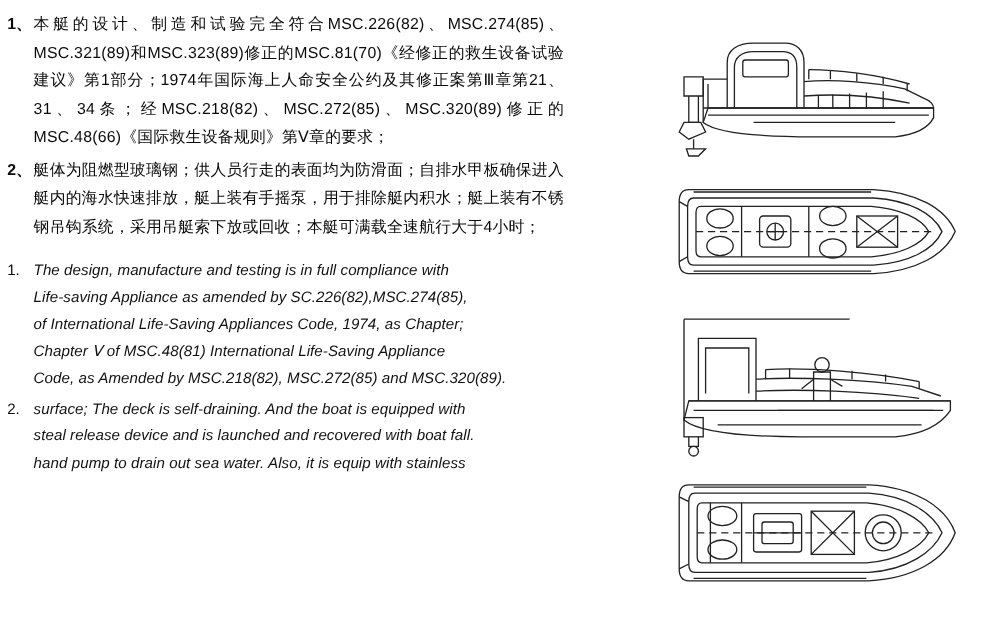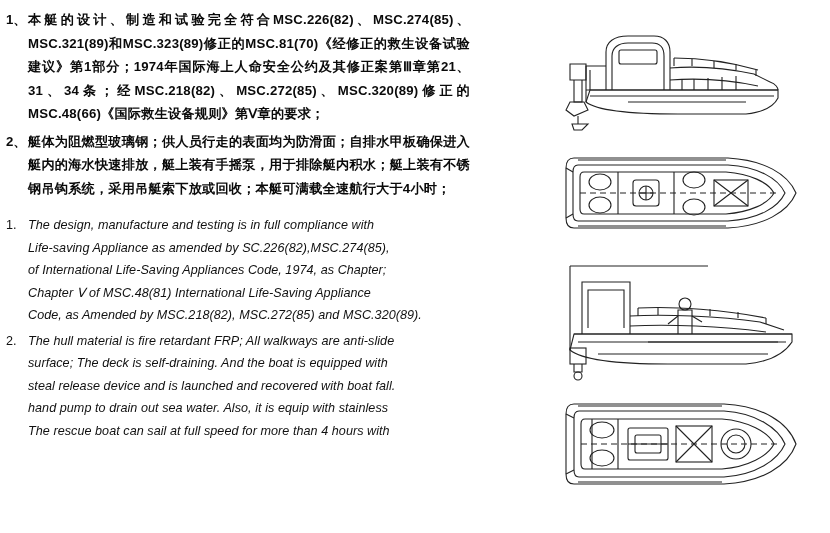--- a/index.html
+++ b/index.html
@@ -47,21 +47,21 @@
     width: 22px;
     font-size: 13.2px;
     line-height: 23.5px;
     font-weight: bold;
     color: #0a0a0a;
   }
   .cn-body {
     flex: 1 1 auto;
     font-size: 13.2px;
     line-height: 23.5px;
-    font-weight: bold;
+    font-weight: normal;
     letter-spacing: 0.2px;
     color: #0a0a0a;
     text-align: justify;
   }
 
   
   .en-list {
     margin-top: 14px;
   }
   .en-item {
@@ -118,25 +118,23 @@
           <span class="ln">Life-saving Appliance as amended by SC.226(82),MSC.274(85),</span>
           <span class="ln">of International Life-Saving Appliances Code, 1974, as Chapter;</span>
           <span class="ln">Chapter  Ⅴ of MSC.48(81) International Life-Saving Appliance</span>
           <span class="ln">Code, as Amended by MSC.218(82), MSC.272(85) and MSC.320(89).</span>
         </div>
       </div>
 
       <div class="en-item">
         <div class="en-marker">2.</div>
         <div class="en-body">
-          <span class="ln">The hull material is fire retardant FRP; All walkways are anti-slide</span>
           <span class="ln">surface; The deck is self-draining.  And the boat is equipped with</span>
           <span class="ln">steal release device and is launched and recovered with boat fall.</span>
           <span class="ln">hand pump to drain out sea water.  Also, it is equip with stainless</span>
-          <span class="ln">The rescue boat can sail at full speed for more than 4 hours with</span>
         </div>
       </div>
     </div>
   </div>
 
   <div class="fig-col">
 
     <svg width="352" height="128" viewBox="0 0 352 128" style="position:absolute;left:0;top:6px;">
       <g fill="none" stroke="#222" stroke-width="1.1">
 

